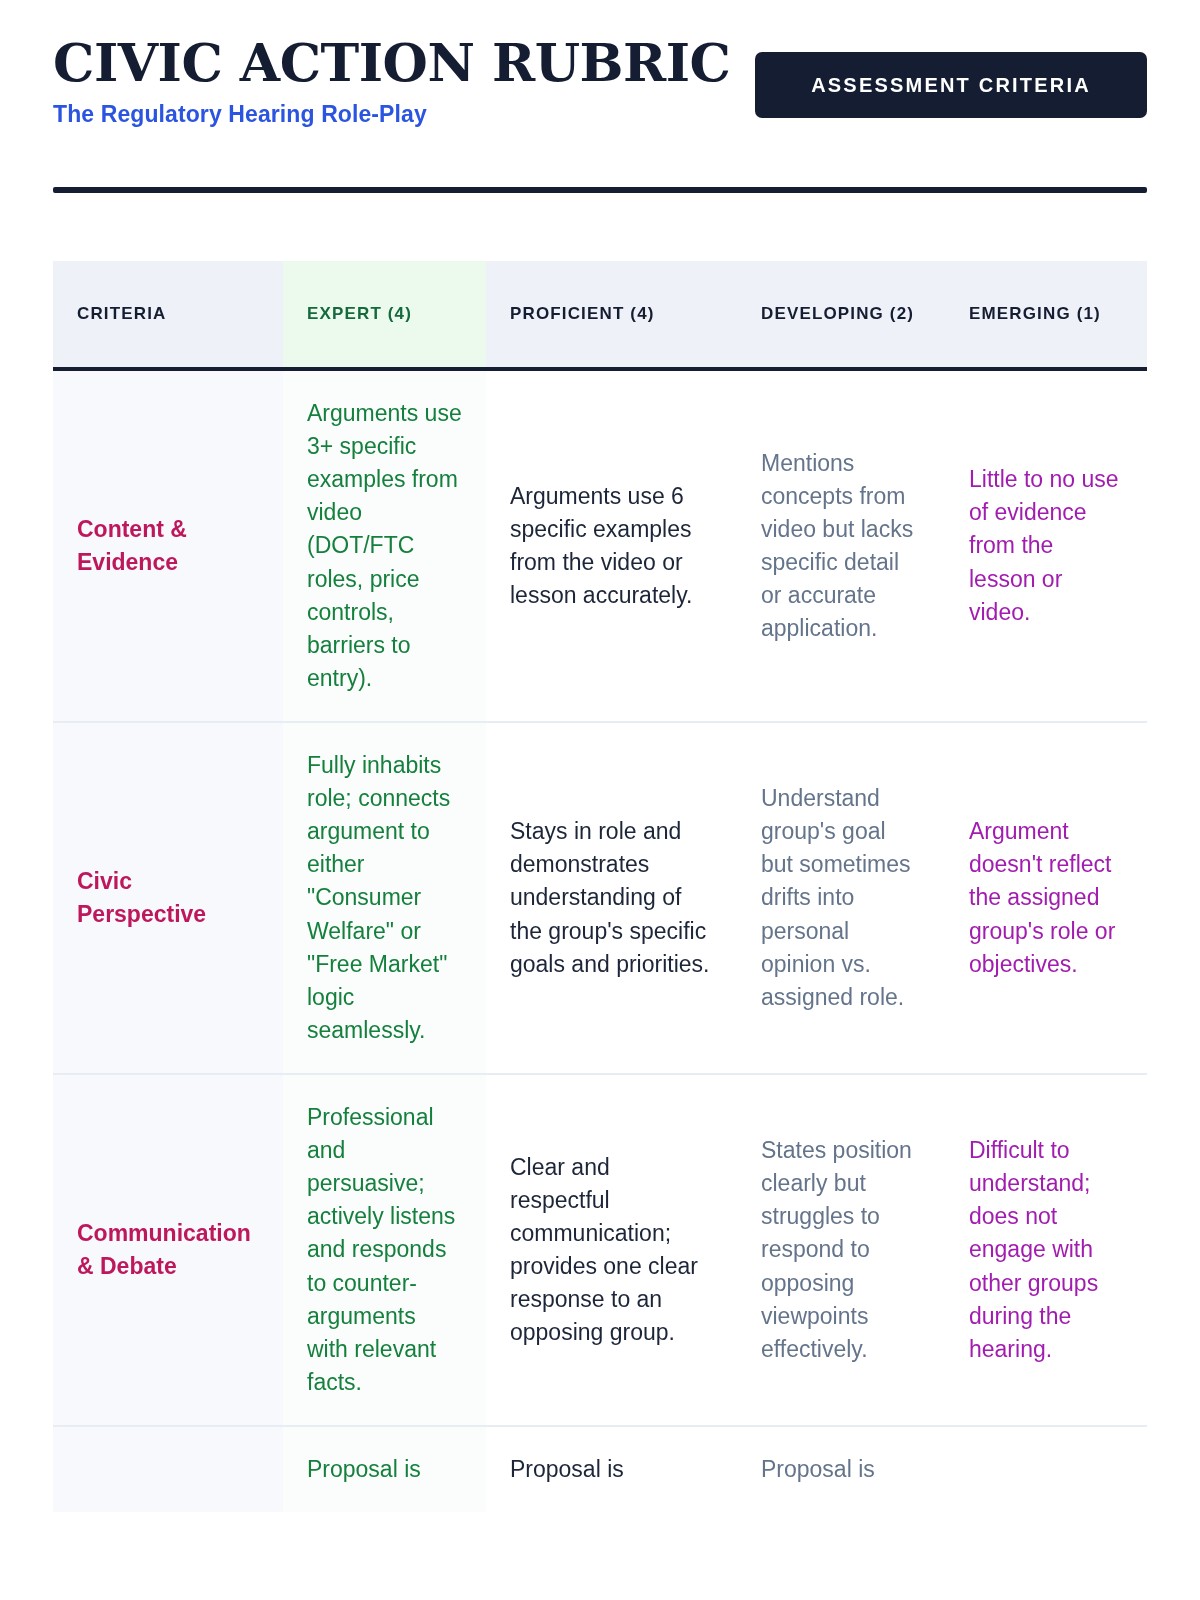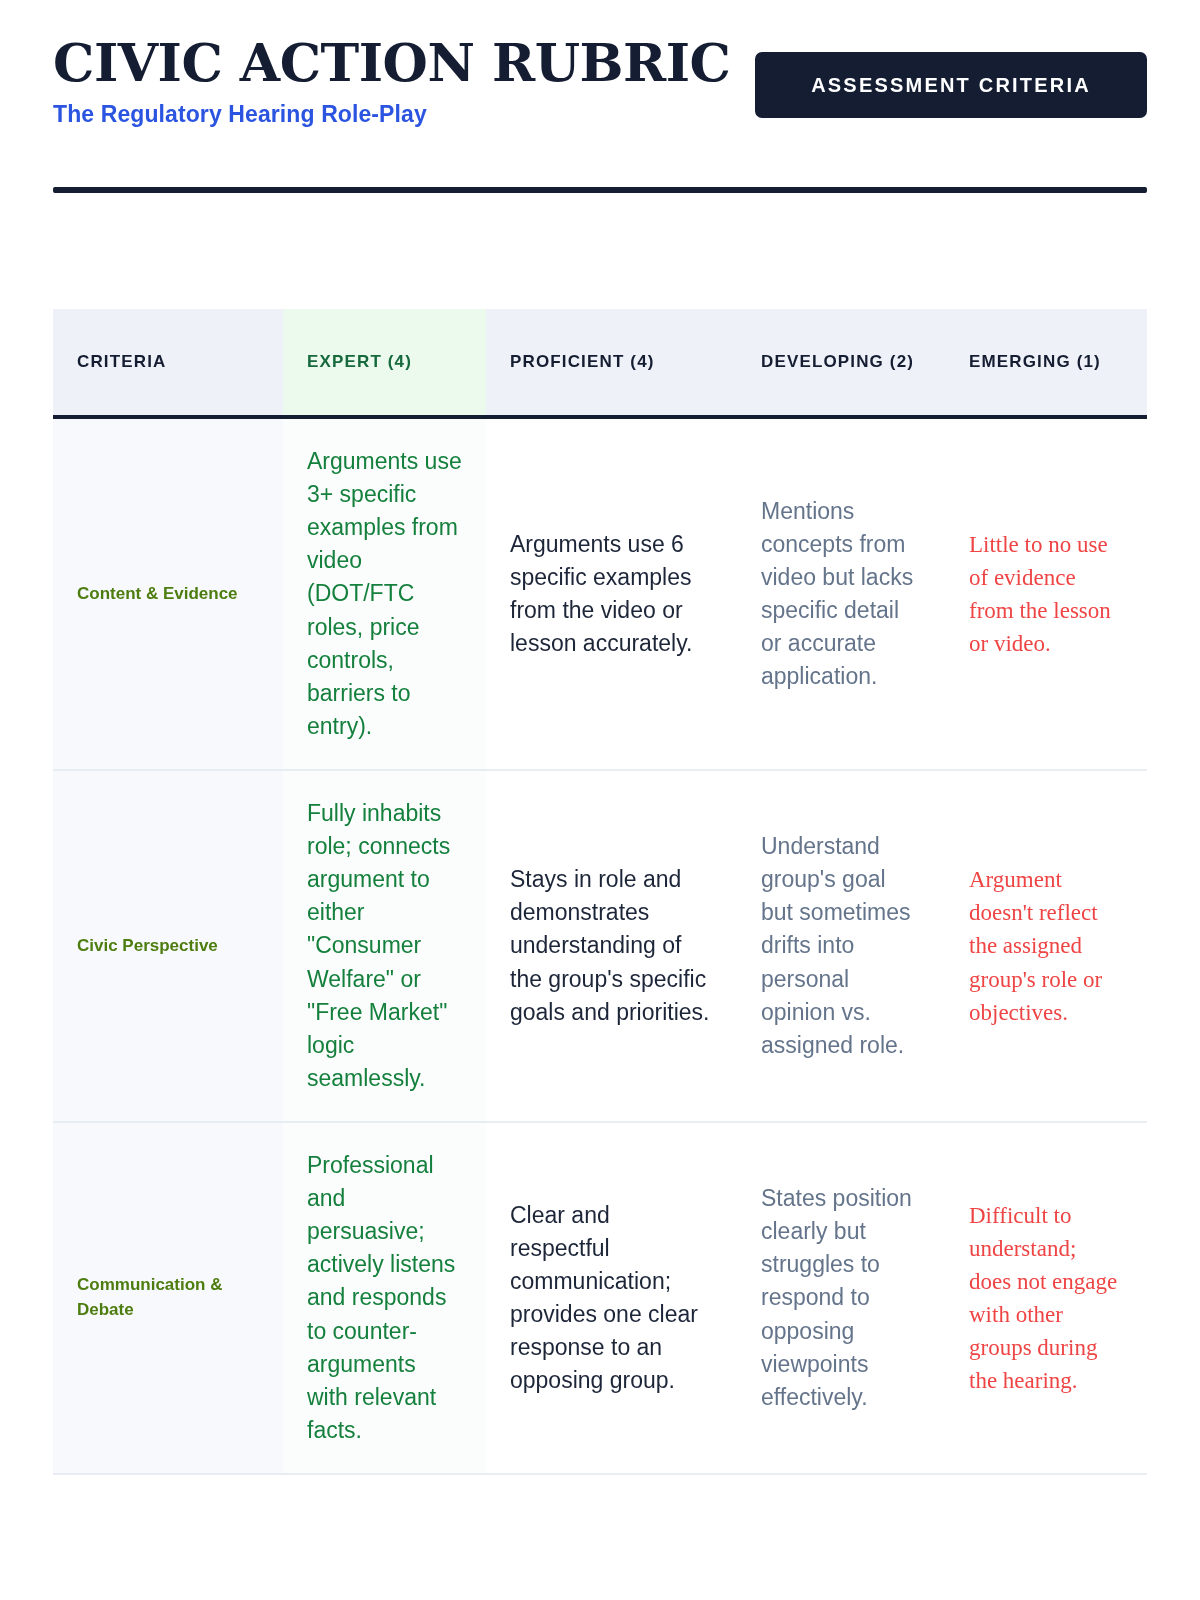--- a/index.html
+++ b/index.html
@@ -92,21 +92,20 @@
     position: absolute;
     top: 261px;
     left: 53px;
     width: 1094px;
   }
 
   table.rubric {
     width: 1094px;
     border-collapse: collapse;
     table-layout: fixed;
-    margin-top: 48px;
   }
 
   col.c-criteria   { width: 230px; }
   col.c-expert     { width: 203px; }
   col.c-proficient { width: 251px; }
   col.c-developing { width: 208px; }
   col.c-emerging   { width: 202px; }
 
   thead tr {
     background: #eef1f7;
@@ -138,40 +137,39 @@
     font-size: 23px;
     line-height: 1.44;
     padding: 26px 24px;
     border-bottom: 2px solid #e8edf4;
     background: #ffffff;
   }
 
   tbody td.criteria-cell {
     background: #f7f9fc;
     font-weight: 700;
-    color: #4d7c0f;
-    font-size: 17px;
+    color: #be185d;
+    font-size: 23px;
   }
 
   tbody td.expert-cell {
     background: #fafdfb;
     color: #15803d;
   }
 
   tbody td.proficient-cell {
     color: #1d2639;
   }
 
   tbody td.developing-cell {
     color: #64748b;
   }
 
   tbody td.emerging-cell {
-    color: #ef4444;
-    font-family: Liberation Serif, serif;
+    color: #a21caf;
   }
 
   tbody tr.partial td {
     border-bottom: none;
   }
 </style>
 </head>
 <body>
 
 <div class="page">
@@ -224,17 +222,24 @@
           <td class="developing-cell">Understand group's goal but sometimes drifts into personal opinion vs. assigned role.</td>
           <td class="emerging-cell">Argument doesn't reflect the assigned group's role or objectives.</td>
         </tr>
         <tr>
           <td class="criteria-cell">Communication &amp; Debate</td>
           <td class="expert-cell">Professional and persuasive; actively listens and responds to counter-arguments with relevant facts.</td>
           <td class="proficient-cell">Clear and respectful communication; provides one clear response to an opposing group.</td>
           <td class="developing-cell">States position clearly but struggles to respond to opposing viewpoints effectively.</td>
           <td class="emerging-cell">Difficult to understand; does not engage with other groups during the hearing.</td>
         </tr>
+        <tr class="partial">
+          <td class="criteria-cell"></td>
+          <td class="expert-cell">Proposal is</td>
+          <td class="proficient-cell">Proposal is</td>
+          <td class="developing-cell">Proposal is</td>
+          <td class="emerging-cell"></td>
+        </tr>
       </tbody>
     </table>
   </div>
 
 </div>
 
 </body></html>

